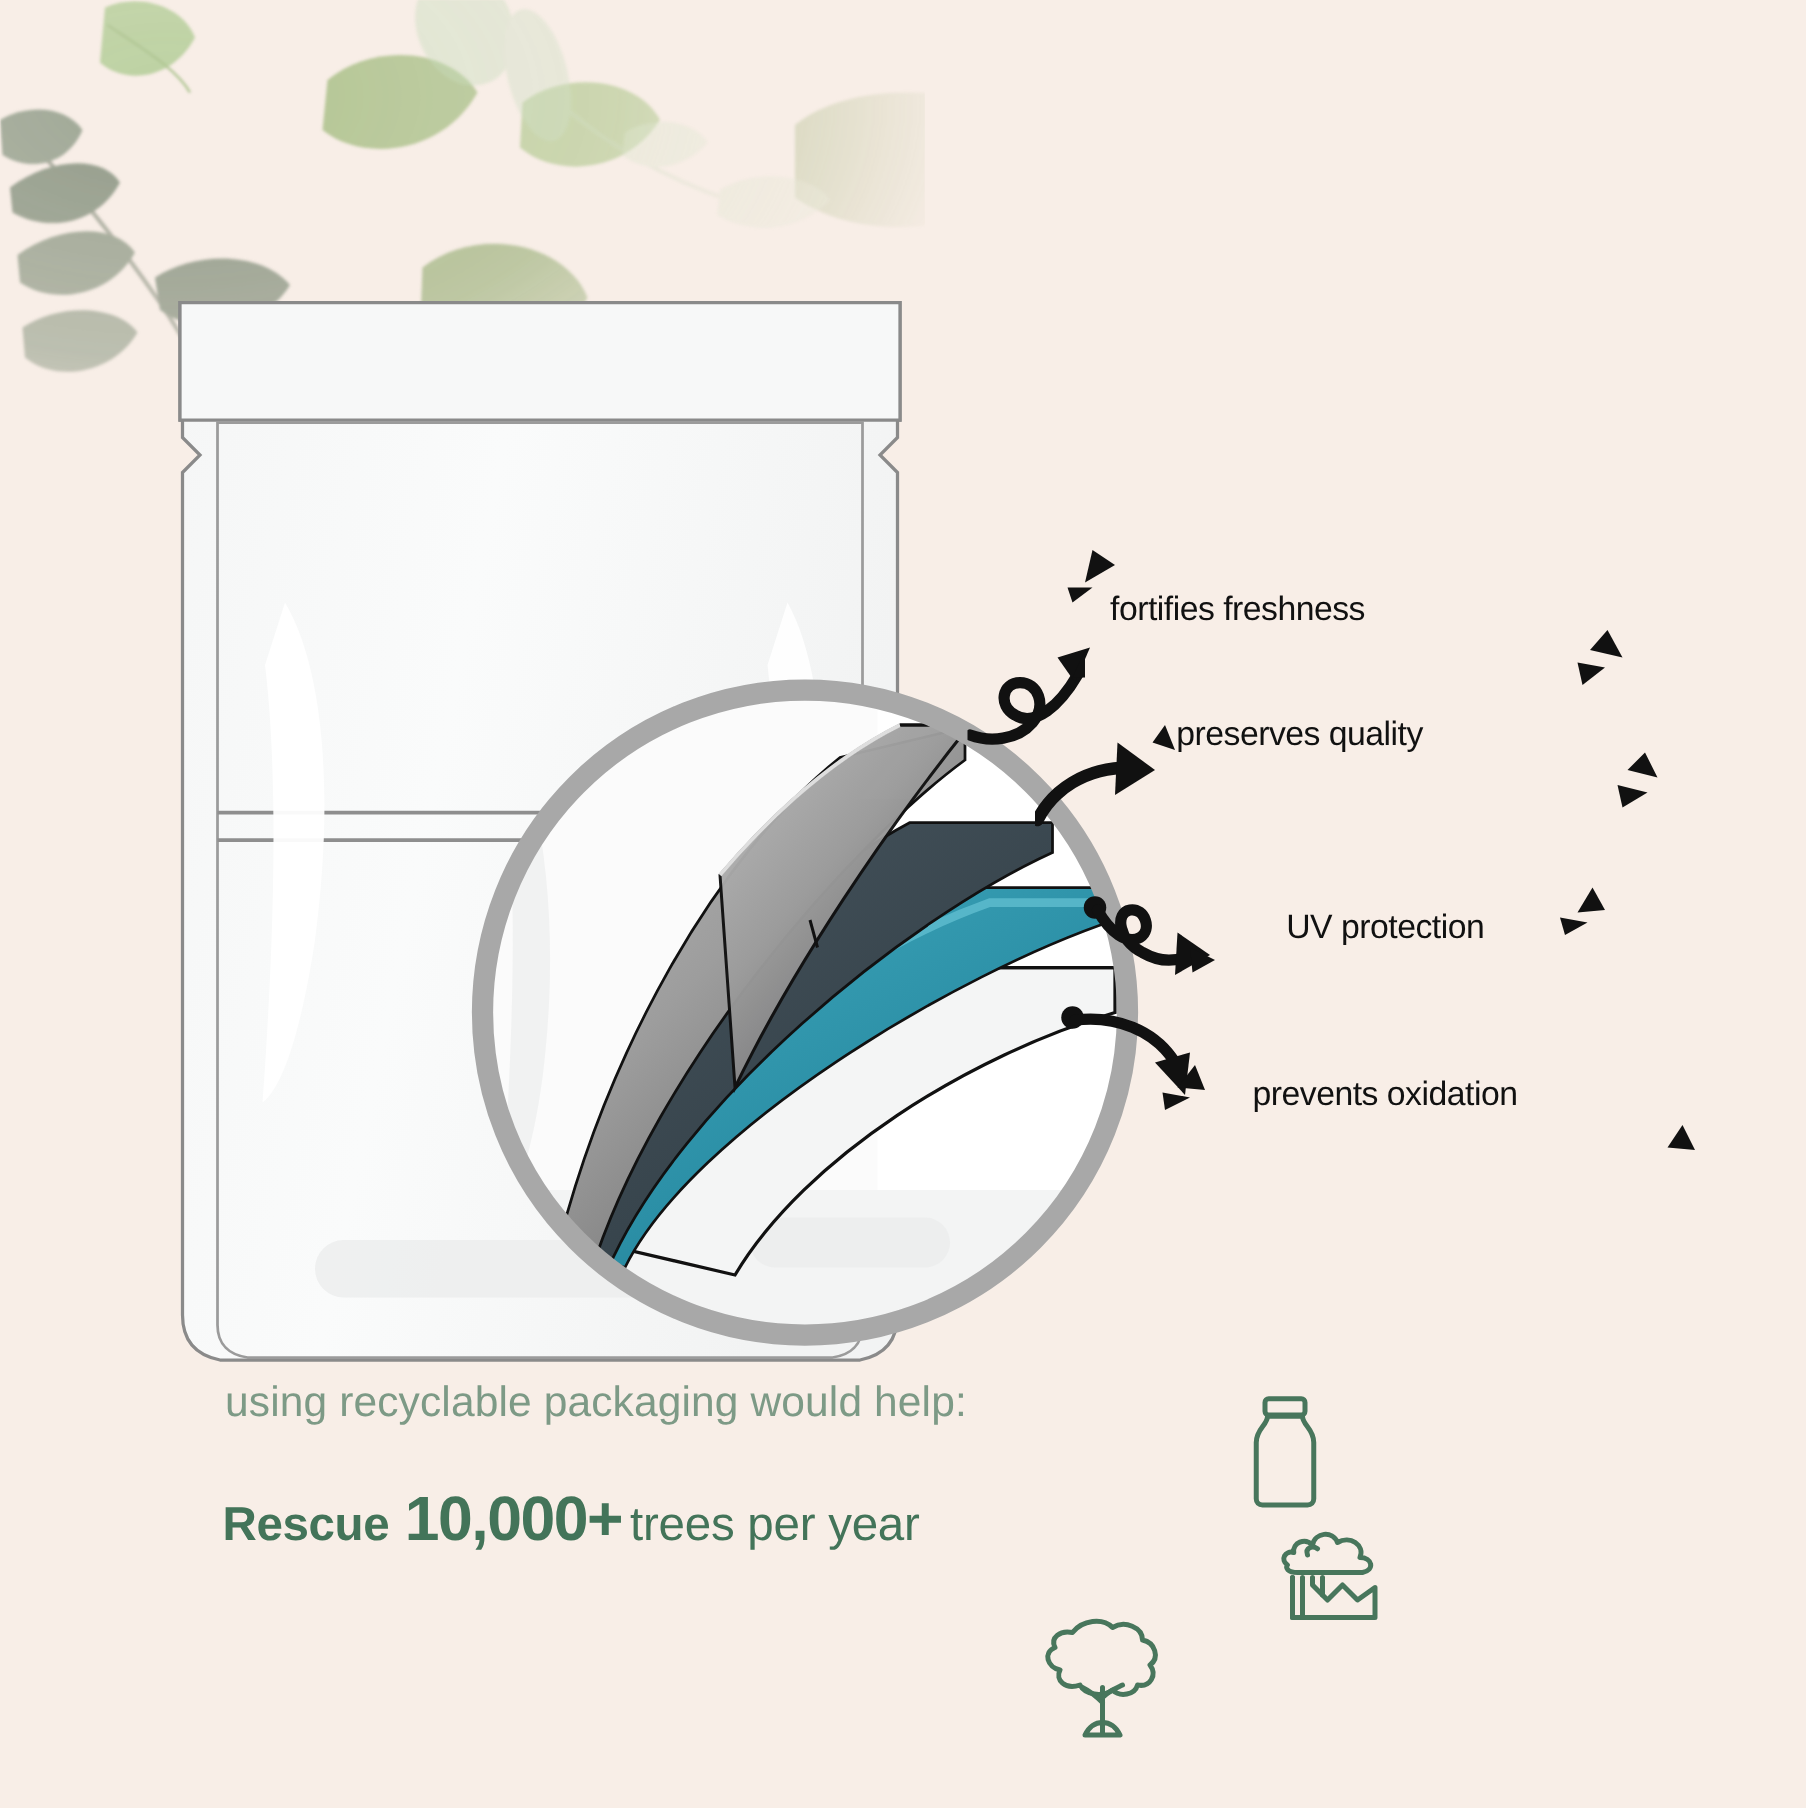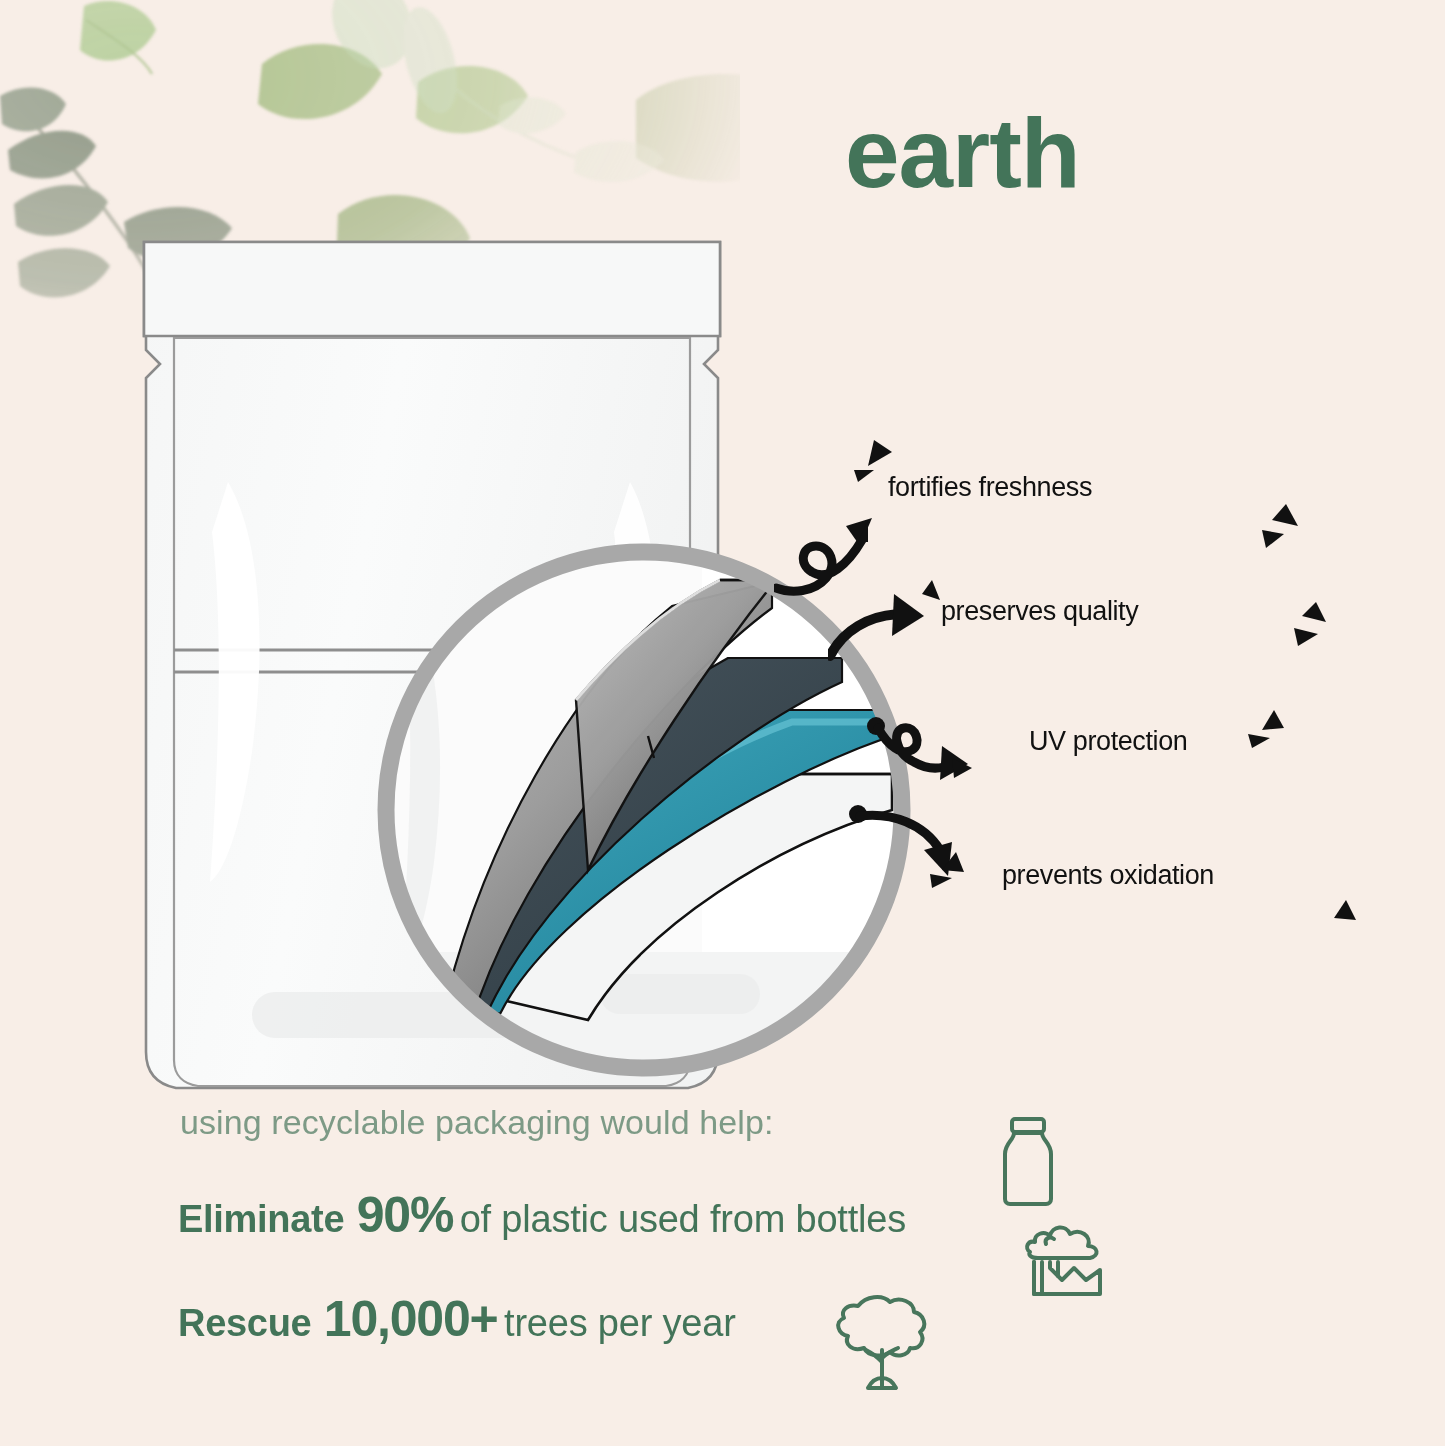--- a/index.html
+++ b/index.html
@@ -72,21 +72,21 @@
   
   .feat {
     position: absolute;
     font-size: 27px;
     color: #111111;
     font-weight: 400;
     white-space: nowrap;
     letter-spacing: -0.4px;
   }
   #feat-0 { left: 888px; top: 472px; }
-  #feat-1 { left: 941px; top: 596px; }
+  #feat-1 { left: 941px; top: 572px; }
   #feat-2 { left: 1029px; top: 726px; }
   #feat-3 { left: 1002px; top: 860px; }
 
   .arrowsvg { position: absolute; pointer-events: none; }
   .sparksvg { position: absolute; pointer-events: none; }
 
   
   #stats {
     position: absolute;
     left: 178px;
@@ -273,21 +273,20 @@
                C338 140 262 252 216 348 Z" fill="url(#gSilver)" stroke="#111111" stroke-width="2.4" opacity="0.97"></path>
       <path d="M204 178 C250 124 300 82 348 58" fill="none" stroke="#dedede" stroke-width="3"></path>
       <path d="M348 58 L404 58" stroke="#111111" stroke-width="2.4"></path>
       <line x1="276" y1="214" x2="282" y2="236" stroke="#111111" stroke-width="2.4"></line>
     </g>
 
     <circle cx="272" cy="288" r="258" fill="none" stroke="#a8a8a8" stroke-width="17"></circle>
   </svg>
 
   <div class="head-block">
-    <div class="h-earth">earth</div>
   </div>
 
   <svg class="arrowsvg" style="left:774px; top:492px; width:120px; height:110px;" viewBox="0 0 120 110" xmlns="http://www.w3.org/2000/svg">
     <g fill="none" stroke="#111111" stroke-width="9" stroke-linecap="round">
       <path d="M2 96 C18 102 40 100 52 86 C64 72 56 54 42 54 C28 54 24 72 38 80
                C54 90 74 72 88 48"></path>
     </g>
     <path d="M86 54 L98 26 L72 34 Z" fill="#111111"></path>
     <path d="M84 50 L94 28 L94 50 Z" fill="#111111"></path>
   </svg>
@@ -345,25 +344,20 @@
     <path d="M2 28 L24 32 L4 42 Z" fill="#111111"></path>
   </svg>
   <div class="feat" id="feat-3">prevents oxidation</div>
   <svg class="sparksvg" style="left:1322px; top:896px; width:40px; height:40px;" viewBox="0 0 40 40" xmlns="http://www.w3.org/2000/svg">
     <path d="M24 4 L12 22 L34 24 Z" fill="#111111"></path>
   </svg>
 
   <div id="stats">
     <div class="stats-intro">using recyclable packaging would help:</div>
 
-    <div class="stat-row">
-      <span class="stat-verb">Eliminate</span>
-      <span class="stat-num">90%</span>
-      <span class="stat-tail">of plastic used from bottles</span>
-    </div>
 
 
     <div class="stat-row" style="margin-top:30px;">
       <span class="stat-verb">Rescue</span>
       <span class="stat-num">10,000+</span>
       <span class="stat-tail">trees per year</span>
     </div>
   </div>
 
   <svg class="staticon" id="icon-bottle" width="62" height="92" viewBox="0 0 62 92" xmlns="http://www.w3.org/2000/svg">

